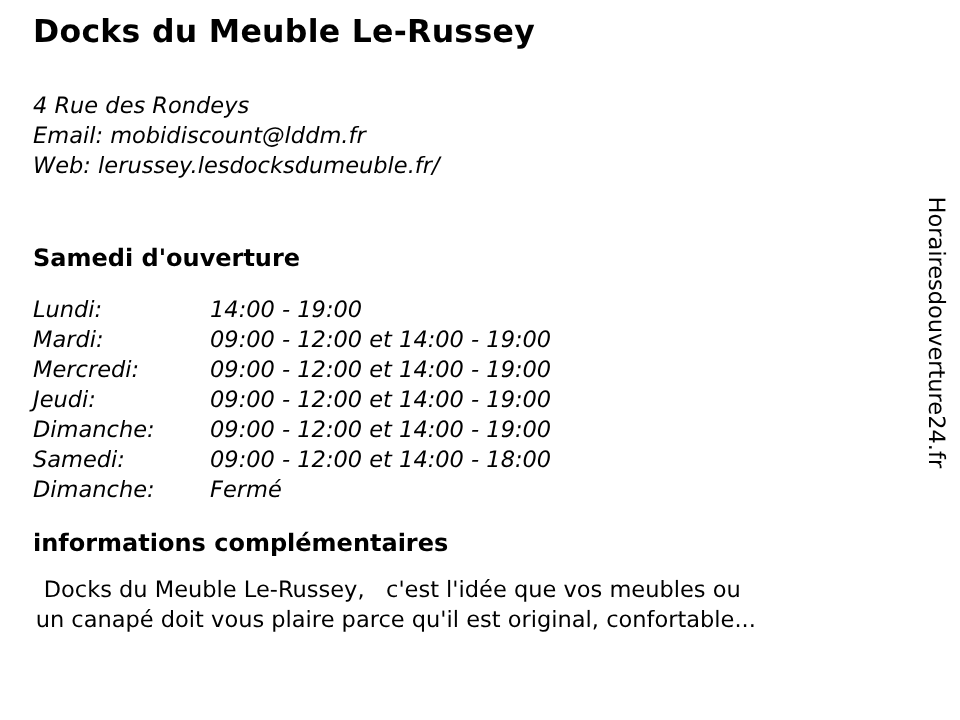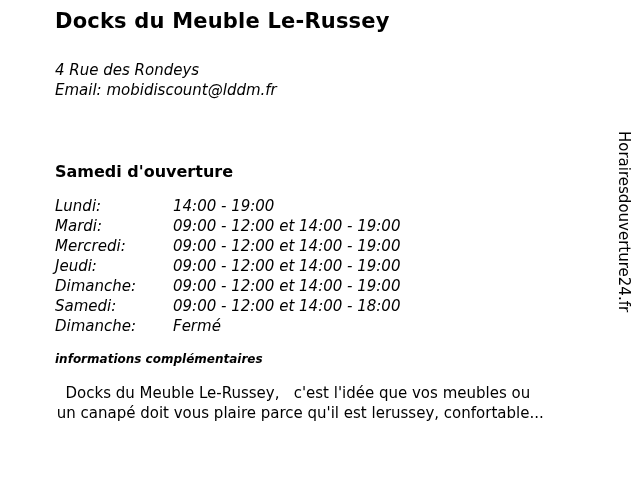--- a/index.html
+++ b/index.html
@@ -5,21 +5,21 @@
   * { margin: 0; padding: 0; box-sizing: border-box; }
   html, body {
     width: 640px;
     height: 480px;
     background: #ffffff;
     color: #000000;
     font-family: "DejaVu Sans", "Liberation Sans", sans-serif;
     overflow: hidden;
     position: relative;
   }
-  .page { position: absolute; inset: 0; margin-left: 33px; }
+  .page { position: absolute; inset: 0; }
 
   .business-title {
     position: absolute;
     left: 22px;
     top: 9px;
     font-size: 21px;
     font-weight: 700;
     letter-spacing: 0.2px;
     white-space: pre;
   }
@@ -49,23 +49,22 @@
     font-size: 15px;
     line-height: 20px;
   }
   .hours-row { display: grid; grid-template-columns: 118px auto; font-style: italic; }
   .hours-day, .hours-times { white-space: pre; }
 
   .info-heading {
     position: absolute;
     left: 22px;
     top: 352px;
-    font-size: 12px;
+    font-size: 16px;
     font-weight: 700;
-    font-style: italic;
   }
 
   .info-text {
     position: absolute;
     left: 19px;
     top: 383px;
     font-size: 15px;
     line-height: 20px;
     text-align: center;
   }
@@ -84,20 +83,21 @@
 </head>
 <body>
 
 <div class="page">
 
   <h1 class="business-title">Docks du Meuble Le-Russey</h1>
 
   <div class="contact-block">
     <div class="contact-line">4 Rue des Rondeys</div>
     <div class="contact-line">Email: mobidiscount@lddm.fr</div>
+    <div class="contact-line">Web: lerussey.lesdocksdumeuble.fr/</div>
   </div>
 
   <h2 class="hours-heading">Samedi d'ouverture</h2>
 
   <div class="hours-table">
     <div class="hours-row">
       <span class="hours-day">Lundi:</span>
       <span class="hours-times">14:00 - 19:00</span>
     </div>
     <div class="hours-row">
@@ -123,18 +123,18 @@
     <div class="hours-row">
       <span class="hours-day">Dimanche:</span>
       <span class="hours-times">Fermé</span>
     </div>
   </div>
 
   <h2 class="info-heading">informations complémentaires</h2>
 
   <div class="info-text">
     <div class="info-line">Docks du Meuble Le-Russey,   c'est l'idée que vos meubles ou</div>
-    <div class="info-line"> un canapé doit vous plaire parce qu'il est lerussey, confortable...</div>
+    <div class="info-line"> un canapé doit vous plaire parce qu'il est original, confortable...</div>
   </div>
 
   <div class="watermark">Horairesdouverture24.fr</div>
 
 </div>
 
 </body></html>

